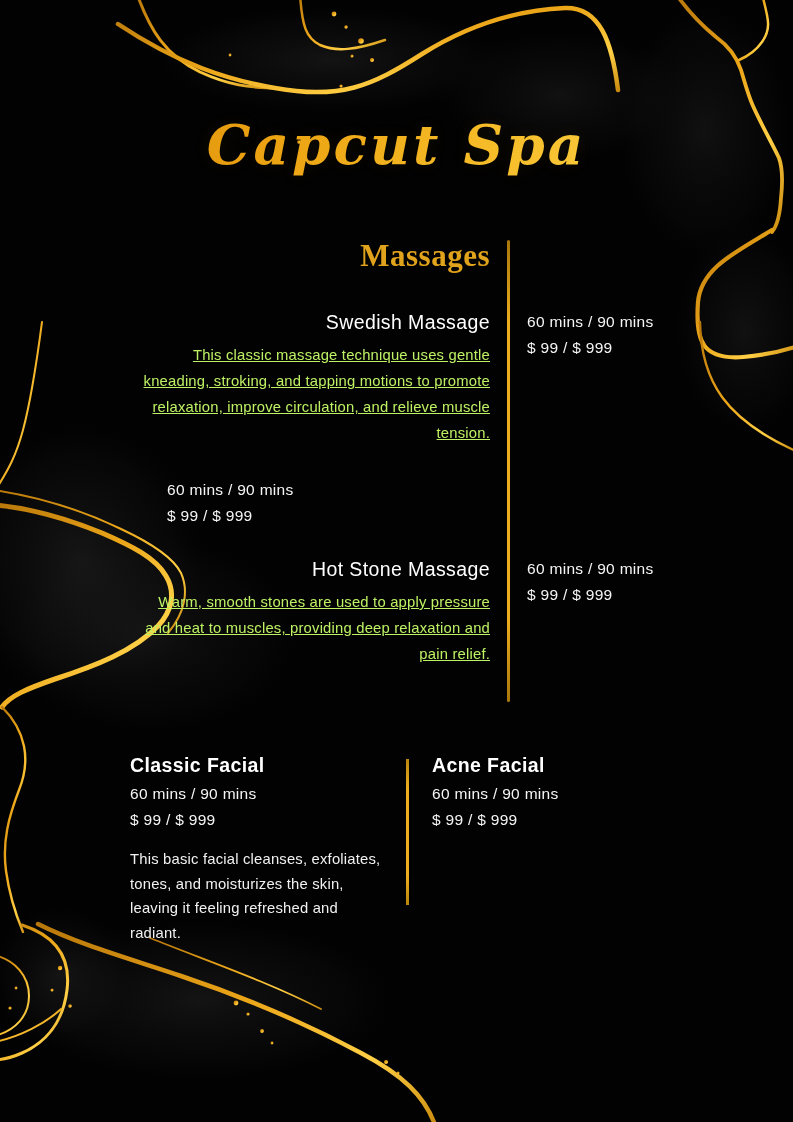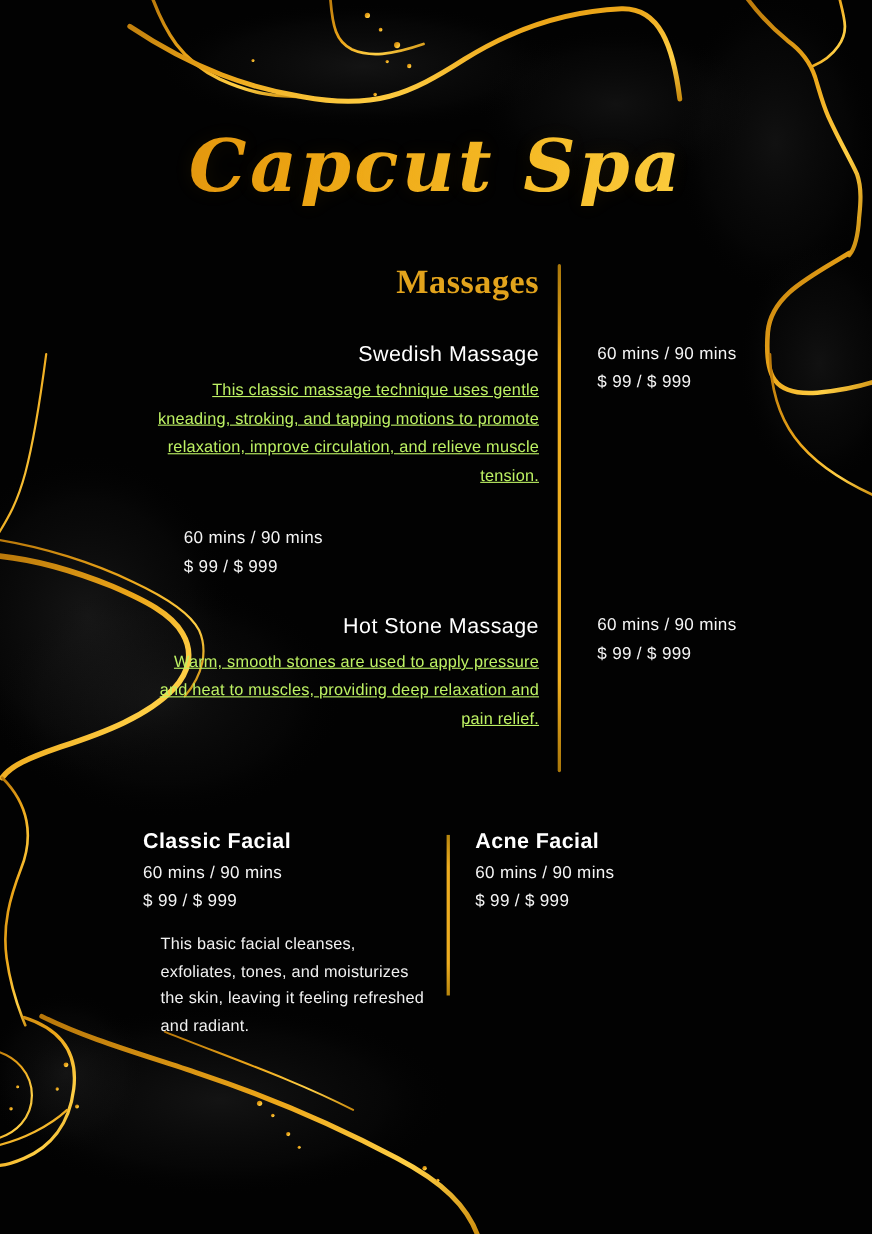--- a/index.html
+++ b/index.html
@@ -10,40 +10,40 @@
   }
   .poster{position:absolute;inset:0;background:#020202;}
   svg.bg{position:absolute;inset:0;width:793px;height:1122px;display:block;}
 
   
   .title{
     position:absolute;top:112px;left:0;right:0;margin:0;
     text-align:center;
     font-family:"DejaVu Serif", serif;
     font-style:italic;font-weight:bold;
-    font-size:66px;letter-spacing:3px;
+    font-size:55px;letter-spacing:3px;
     background:linear-gradient(105deg,#d8880b 5%,#eda413 35%,#f6bc28 60%,#ffd84e 90%);
     -webkit-background-clip:text;background-clip:text;
     color:transparent;
     text-shadow:0 0 18px rgba(230,160,20,.08);
   }
 
   
   .massages{position:absolute;left:130px;top:238px;width:560px;}
   .m-heading{
     width:360px;text-align:right;margin:0 0 34px 0;
     font-family:"Liberation Serif", serif;font-weight:bold;
     font-size:31px;letter-spacing:.5px;color:#e2a31c;
   }
   .m-divider{
     position:absolute;left:377px;top:2px;width:3px;height:462px;
     background:linear-gradient(180deg,#a9770a,#eead1f 18%,#eead1f 82%,#a9770a);
     border-radius:2px;
   }
-  .m-row{display:flex;margin-bottom:30px;gap:16px;}
+  .m-row{display:flex;margin-bottom:30px;}
   .m-info{width:360px;text-align:right;}
   .item-name{
     margin:0;font-size:19.5px;font-weight:500;color:#ffffff;
     letter-spacing:.4px;line-height:28px;
   }
   .item-desc{
     margin:6px 0 0 0;font-size:14.8px;line-height:26px;
     color:#bef264;letter-spacing:.2px;text-decoration:underline;
   }
   .m-pricing{margin-left:37px;padding-top:5px;white-space:nowrap;}
@@ -58,21 +58,21 @@
   }
   .f-col{width:258px;}
   .f-col.right{width:258px;margin-left:44px;}
   .f-name{
     margin:0;font-size:19.5px;font-weight:700;color:#ffffff;
     letter-spacing:.4px;line-height:26px;
   }
   .f-duration{margin-top:7px;font-size:15.5px;color:#f5f5f5;letter-spacing:.3px;}
   .f-price{margin-top:8px;font-size:15.5px;color:#f5f5f5;letter-spacing:.3px;}
   .f-desc{
-    margin:18px 0 0 16px;font-size:14.8px;line-height:24.5px;
+    margin:18px 0 0 0;font-size:14.8px;line-height:24.5px;
     color:#f1f1f1;letter-spacing:.2px;
   }
 </style>
 </head>
 <body>
 
 <div class="poster">
 
   <svg class="bg" viewBox="0 0 793 1122" preserveAspectRatio="none" aria-hidden="true">
     <defs>

